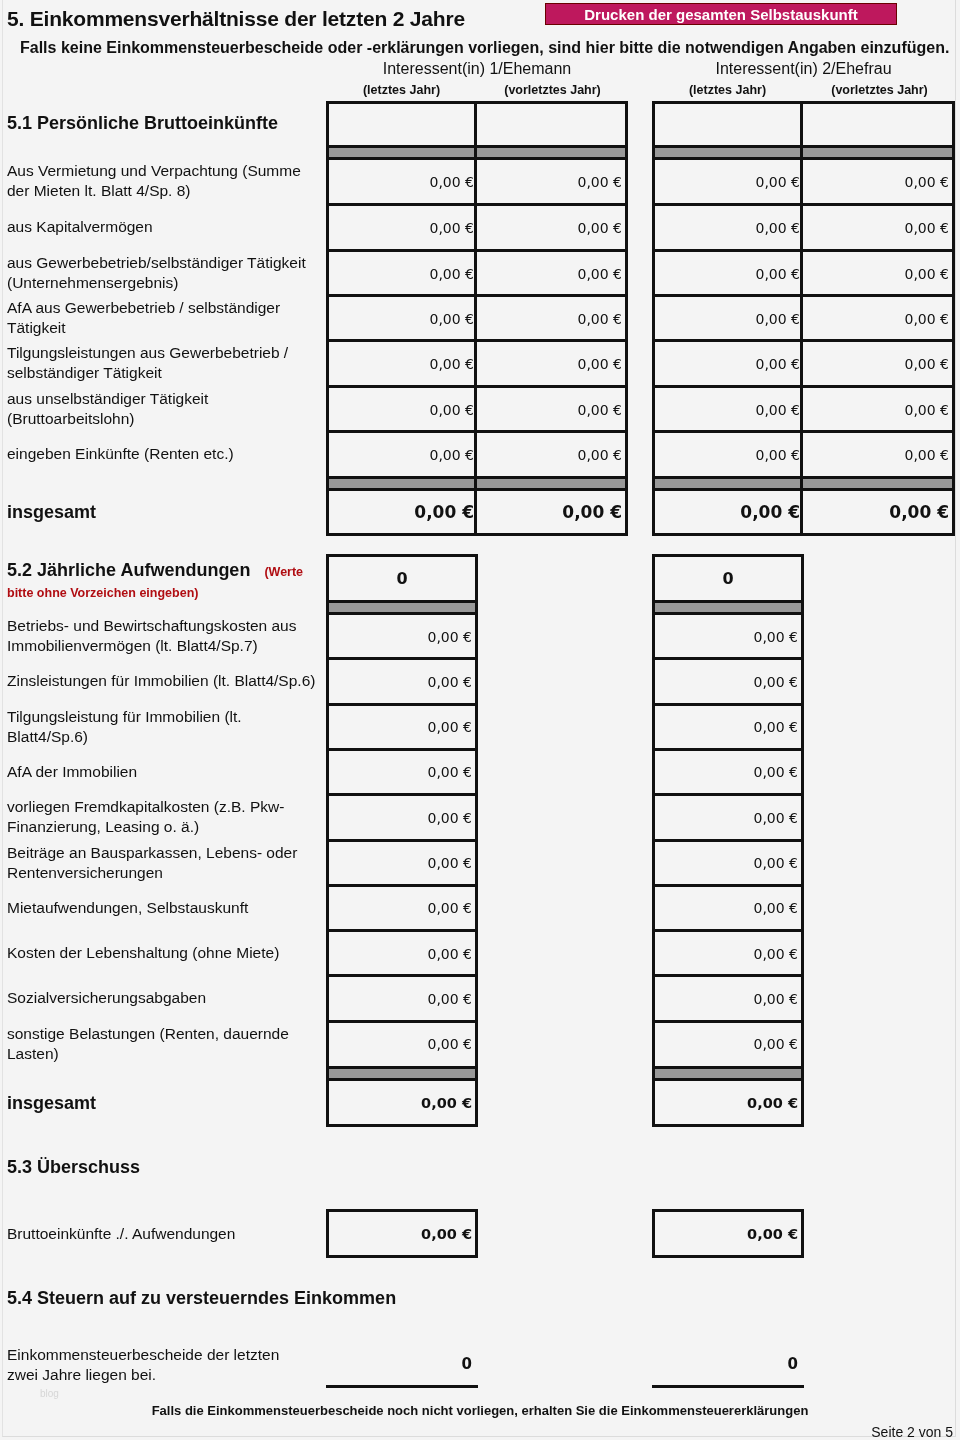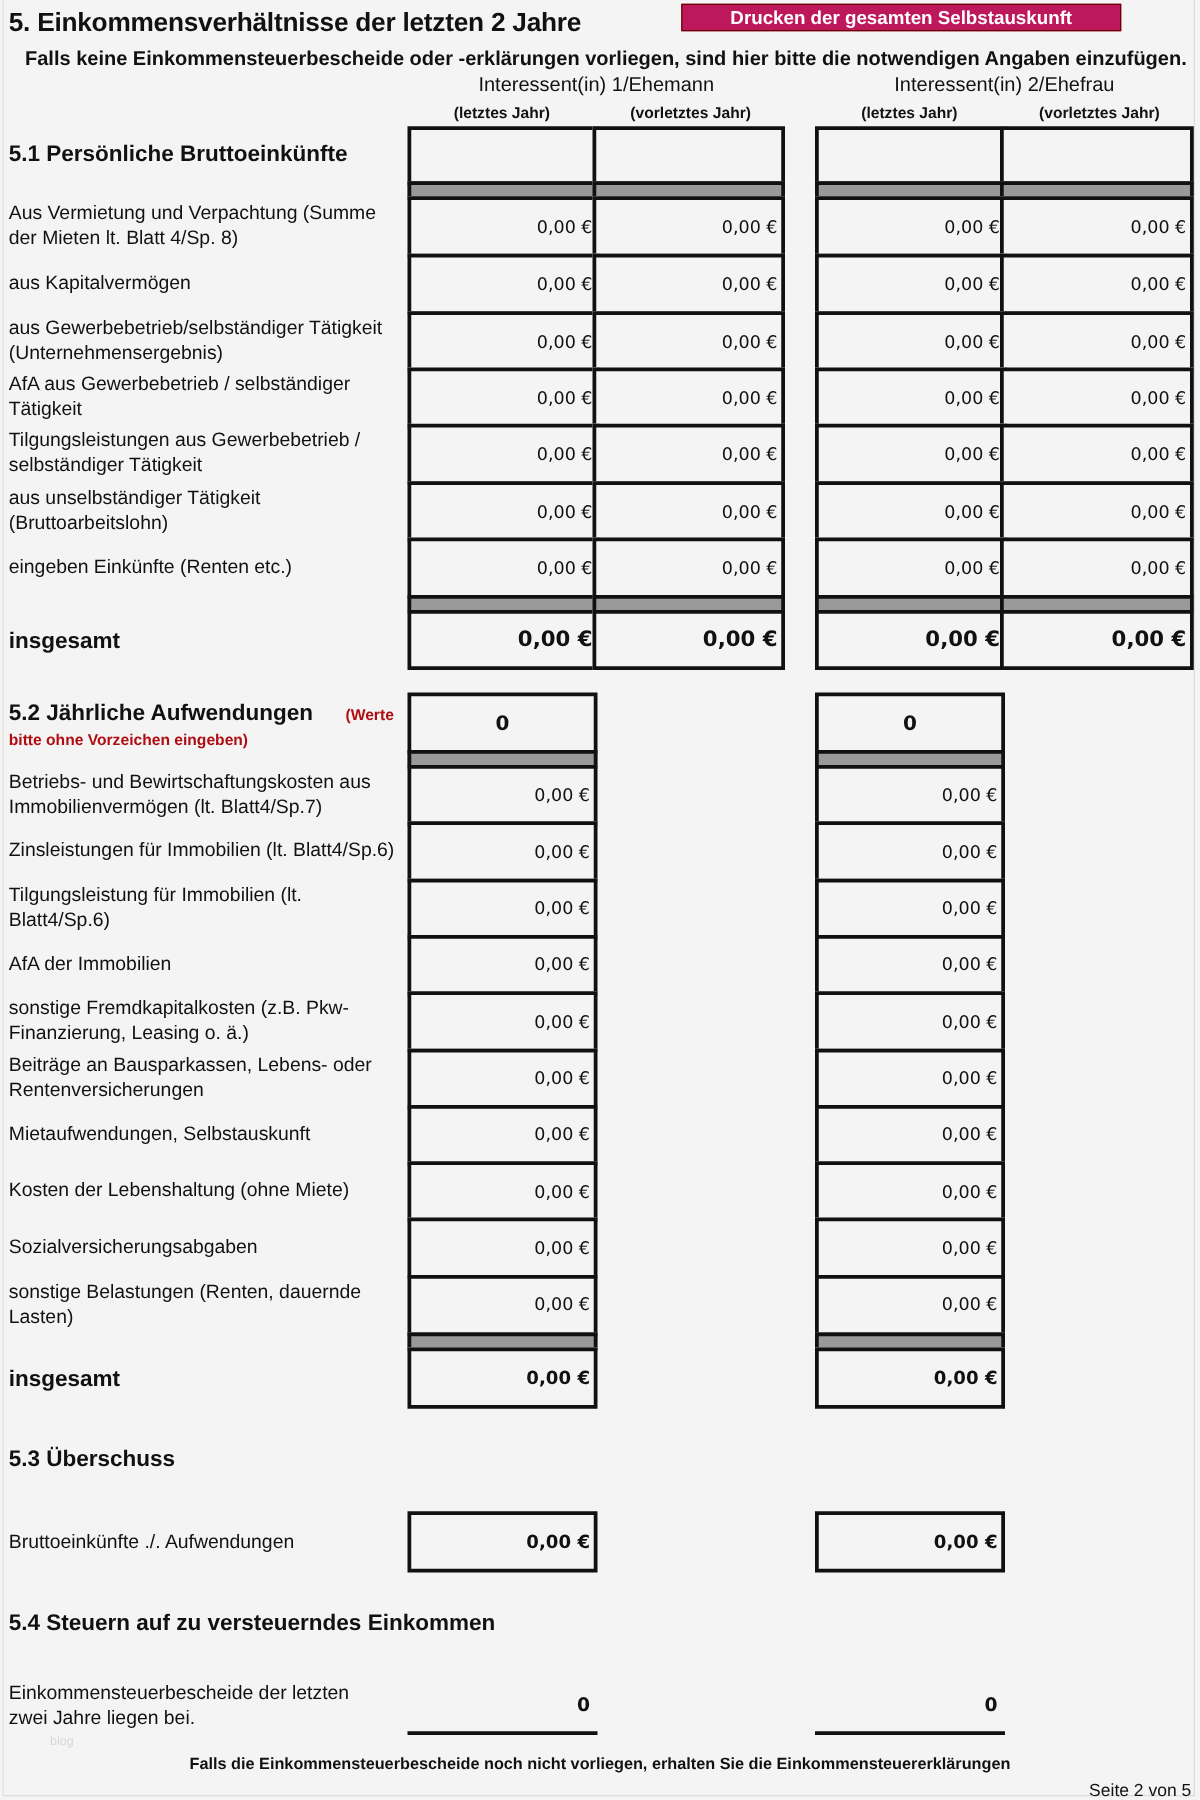--- a/index.html
+++ b/index.html
@@ -98,38 +98,38 @@
     <div class="gray" style="left:474px;top:476px;width:154px;height:15px;"></div>
     <div class="gray" style="left:652px;top:476px;width:154px;height:15px;"></div>
     <div class="gray" style="left:800px;top:476px;width:155px;height:15px;"></div>
     <div class="abs label bold-label" style="top:490px;height:44px;">insgesamt</div>
     <div class="cell bold" style="left:326px;top:488px;width:154px;height:48px;">0,00 €</div>
     <div class="cell bold" style="left:474px;top:488px;width:154px;height:48px;">0,00 €</div>
     <div class="cell bold" style="left:652px;top:488px;width:154px;height:48px;">0,00 €</div>
     <div class="cell bold" style="left:800px;top:488px;width:155px;height:48px;">0,00 €</div>
   </div>
 <div id="s2">
-    <div class="abs" style="left:7px;top:561px;width:320px;line-height:19px;"><span style="font-size:18px;font-weight:bold;">5.2 Jährliche Aufwendungen</span><span class="red-note" style="margin-left:26px;">(Werte</span><br><span class="red-note">bitte ohne Vorzeichen eingeben)</span></div>
+    <div class="abs" style="left:7px;top:561px;width:320px;line-height:19px;"><span style="font-size:18px;font-weight:bold;">5.2 Jährliche Aufwendungen</span><span class="red-note" style="margin-left:14px;">(Werte</span><br><span class="red-note">bitte ohne Vorzeichen eingeben)</span></div>
     <div class="cell center" style="left:326px;top:554px;width:152px;height:49px;">0</div>
     <div class="gray" style="left:326px;top:600px;width:152px;height:15px;"></div>
     <div class="cell center" style="left:652px;top:554px;width:152px;height:49px;">0</div>
     <div class="gray" style="left:652px;top:600px;width:152px;height:15px;"></div>
     <div class="abs label" style="top:614px;height:44px;">Betriebs- und Bewirtschaftungskosten aus Immobilienvermögen (lt. Blatt4/Sp.7)</div>
     <div class="cell" style="left:326px;top:612px;width:152px;height:49px;">0,00 €</div>
     <div class="cell" style="left:652px;top:612px;width:152px;height:49px;">0,00 €</div>
     <div class="abs label" style="top:659.3px;height:44px;">Zinsleistungen für Immobilien (lt. Blatt4/Sp.6)</div>
     <div class="cell" style="left:326px;top:657.3px;width:152px;height:49px;">0,00 €</div>
     <div class="cell" style="left:652px;top:657.3px;width:152px;height:49px;">0,00 €</div>
     <div class="abs label" style="top:704.6px;height:44px;">Tilgungsleistung für Immobilien (lt. Blatt4/Sp.6)</div>
     <div class="cell" style="left:326px;top:702.6px;width:152px;height:49px;">0,00 €</div>
     <div class="cell" style="left:652px;top:702.6px;width:152px;height:49px;">0,00 €</div>
     <div class="abs label" style="top:749.9px;height:44px;text-align:center;">AfA der Immobilien</div>
     <div class="cell" style="left:326px;top:747.9px;width:152px;height:49px;">0,00 €</div>
     <div class="cell" style="left:652px;top:747.9px;width:152px;height:49px;">0,00 €</div>
-    <div class="abs label" style="top:795.2px;height:44px;">sonstige Fremdkapitalkosten (z.B.  Pkw-Finanzierung, Leasing o. ä.)</div>
+    <div class="abs label" style="top:795.2px;height:44px;">vorliegen Fremdkapitalkosten (z.B.  Pkw-Finanzierung, Leasing o. ä.)</div>
     <div class="cell" style="left:326px;top:793.2px;width:152px;height:49px;">0,00 €</div>
     <div class="cell" style="left:652px;top:793.2px;width:152px;height:49px;">0,00 €</div>
     <div class="abs label" style="top:840.5px;height:44px;">Beiträge an Bausparkassen, Lebens- oder Rentenversicherungen</div>
     <div class="cell" style="left:326px;top:838.5px;width:152px;height:49px;">0,00 €</div>
     <div class="cell" style="left:652px;top:838.5px;width:152px;height:49px;">0,00 €</div>
     <div class="abs label" style="top:885.8px;height:44px;">Mietaufwendungen, Selbstauskunft</div>
     <div class="cell" style="left:326px;top:883.8px;width:152px;height:49px;">0,00 €</div>
     <div class="cell" style="left:652px;top:883.8px;width:152px;height:49px;">0,00 €</div>
     <div class="abs label" style="top:931.0999999999999px;height:44px;">Kosten der Lebenshaltung (ohne Miete)</div>
     <div class="cell" style="left:326px;top:929.0999999999999px;width:152px;height:49px;">0,00 €</div>

